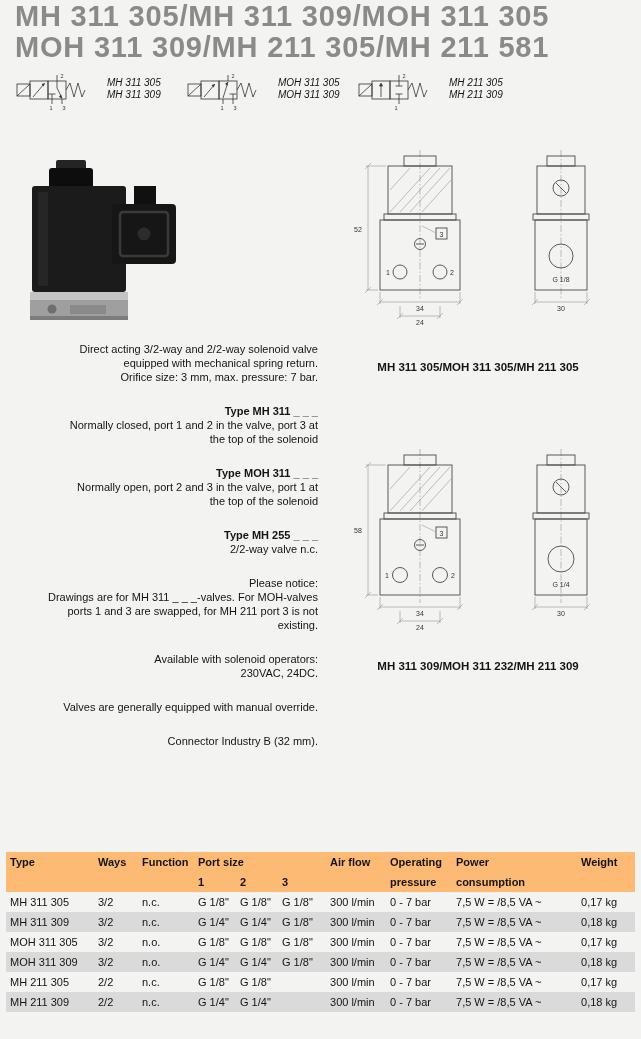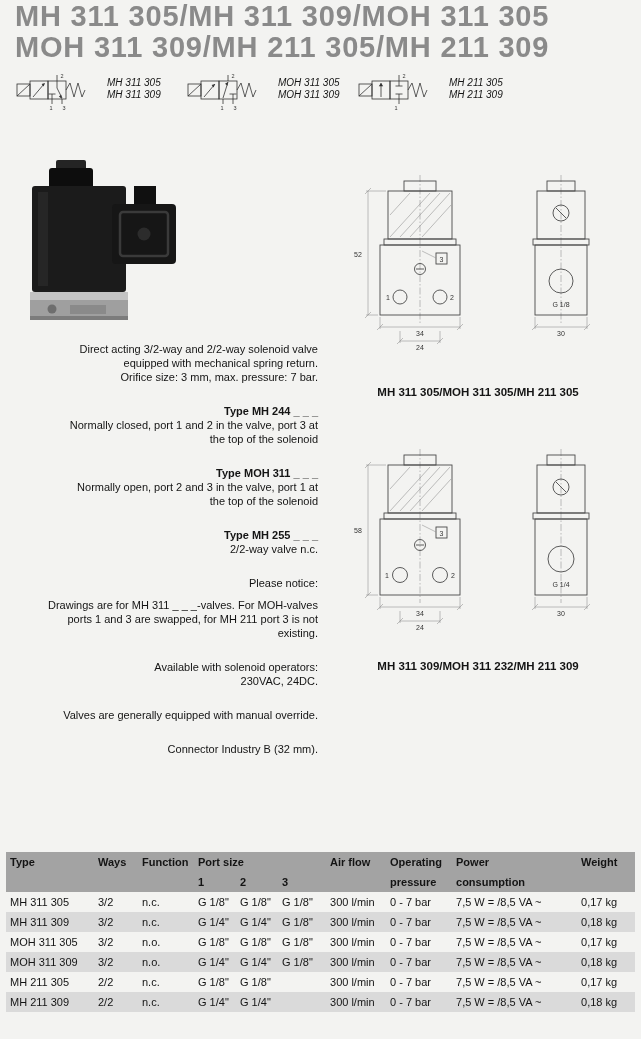--- a/index.html
+++ b/index.html
@@ -9,48 +9,48 @@
   .title{position:absolute;left:15px;top:1px;font-weight:bold;font-size:29px;line-height:31px;
          color:#8a8a8a;letter-spacing:0.8px;white-space:nowrap;}
   .symbols{position:absolute;left:14px;top:70px;display:flex;}
   .symbol-group{display:flex;width:171px;}
   .symbol-svg{width:88px;height:40px;flex:0 0 auto;}
   .symbol-labels{font-size:10px;font-style:italic;line-height:12px;margin-left:5px;margin-top:7px;white-space:nowrap;}
   .photo{position:absolute;left:16px;top:158px;width:174px;height:178px;}
   .copy{position:absolute;left:16px;top:342px;width:302px;font-size:11px;line-height:14px;}
   .copy p{margin:0 0 20px 0;white-space:pre-line;text-align:right;}
   .copy p.h{font-weight:bold;margin-bottom:0;}
-  .copy p.n0{margin-bottom:8px;}
+  .copy p.n0{margin-bottom:0;}
   .drawing{position:absolute;left:318px;width:320px;}
-  .d1{top:173px;}
+  .d1{top:148px;}
   .d2{top:447px;}
   .drawing-caption{font-size:11.5px;font-weight:bold;text-align:center;margin-top:1px;}
   .spec-table{position:absolute;left:6px;top:852px;width:629px;border-collapse:collapse;
               font-size:11px;table-layout:fixed;}
   .spec-table th,.spec-table td{padding:4px 2px 4px 4px;text-align:left;vertical-align:top;
               overflow:hidden;white-space:nowrap;font-weight:normal;}
-  .spec-table thead th{background:#a3a3a3;font-weight:bold;}
+  .spec-table thead th{background:#fdba74;font-weight:bold;}
   .spec-table tbody tr:nth-child(odd){background:#f3f3f1;}
   .spec-table tbody tr:nth-child(even){background:#dadada;}
   
   .dline{stroke:#4a4a4a;stroke-width:0.9;fill:none;}
   .dthin{stroke:#8d8d8d;stroke-width:0.55;fill:none;}
   .dcl{stroke:#8d8d8d;stroke-width:0.55;fill:none;stroke-dasharray:7 2 1.5 2;}
   .dtext-m{font-size:7px;fill:#333;text-anchor:middle;font-family:"Liberation Sans",sans-serif;}
   .stext{font-size:5.5px;fill:#333;text-anchor:middle;font-family:"Liberation Sans",sans-serif;}
   .sline{stroke:#333;stroke-width:0.8;fill:none;}
 </style>
 </head>
 <body>
 
 <div class="page">
 
   <div class="title">
     <div>MH 311 305/MH 311 309/MOH 311 305</div>
-    <div>MOH 311 309/MH 211 305/MH 211 309</div>
+    <div>MOH 311 309/MH 211 305/MH 211 581</div>
   </div>
 
   <div class="symbols">
 
     <div class="symbol-group">
       <svg class="symbol-svg" viewBox="0 0 88 40">
         <g class="sline">
           <rect x="3" y="14" width="13" height="12"></rect>
           <line x1="3" y1="26" x2="16" y2="14"></line>
           <rect x="16" y="11" width="18" height="18"></rect>
@@ -148,21 +148,21 @@
       <circle cx="36" cy="151" r="4.5" fill="#6e6e6e"></circle>
       <rect x="54" y="147" width="36" height="9" fill="#8a8a8a"></rect>
       <rect x="14" y="158" width="98" height="4" fill="#7c7c7c"></rect>
     </svg>
   </div>
 
   <div class="copy">
     <p>Direct acting 3/2-way and 2/2-way solenoid valve
 equipped with mechanical spring return.
 Orifice size: 3 mm, max. pressure: 7 bar.</p>
-    <p class="h">Type MH 244 _ _ _</p>
+    <p class="h">Type MH 311 _ _ _</p>
     <p>Normally closed, port 1 and 2 in the valve, port 3 at
 the top of the solenoid</p>
     <p class="h">Type MOH 311 _ _ _</p>
     <p>Normally open, port 2 and 3 in the valve, port 1 at
 the top of the solenoid</p>
     <p class="h">Type MH 255 _ _ _</p>
     <p>2/2-way valve n.c.</p>
     <p class="n0">Please notice:</p>
     <p>Drawings are for MH 311 _ _ _-valves. For MOH-valves
 ports 1 and 3 are swapped, for MH 211 port 3 is not

